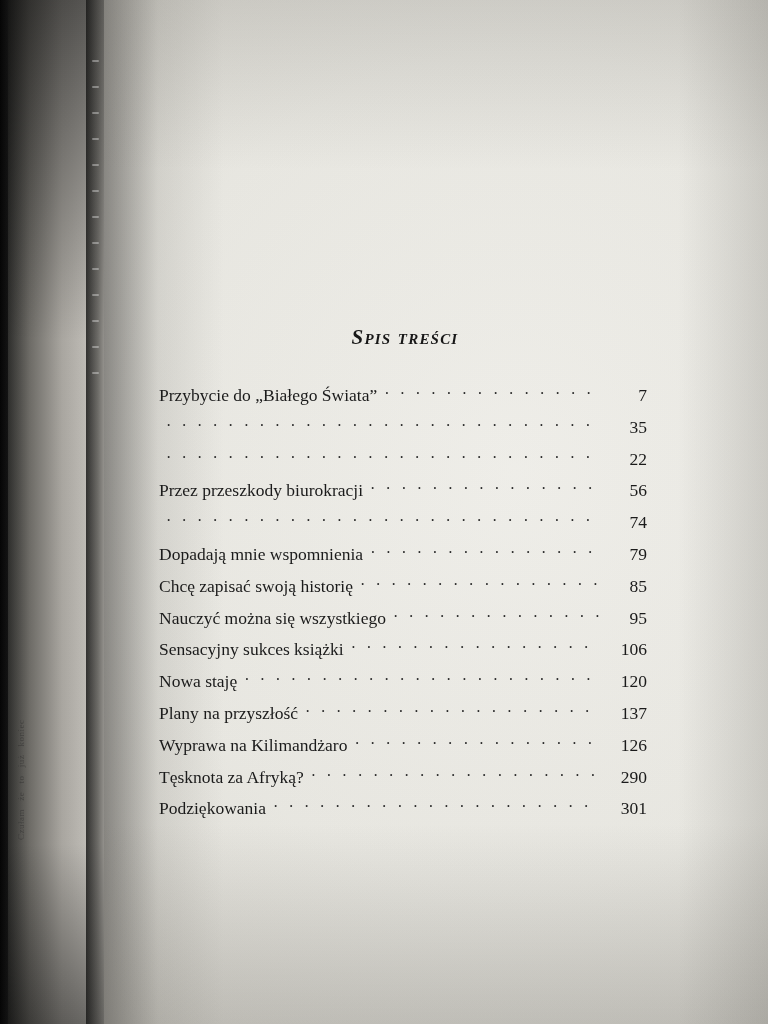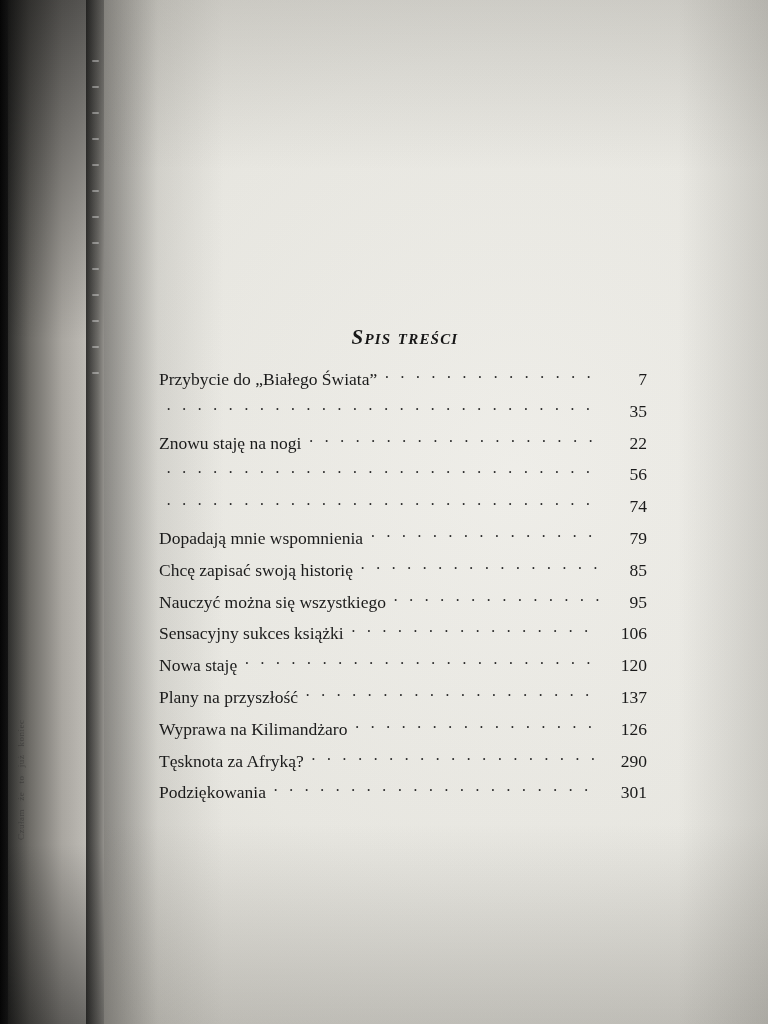--- a/index.html
+++ b/index.html
@@ -133,21 +133,21 @@
     top: 325px;
     width: 520px;
     color: #1b1b1b;
   }
   .toc-title {
     font-variant: small-caps;
     font-style: italic;
     font-size: 21px;
     letter-spacing: 1.2px;
     text-align: center;
-    margin: 0 0 14px 0;
+    margin: 0 0 30px 0;
     padding-left: 10px;
     color: #171717;
     font-family: "Liberation Serif", serif;
   }
   .toc-list {
     list-style: none;
     margin: 13px;
     padding: 0 0 0 6px;
   }
   .toc-row {
@@ -228,25 +228,25 @@
         <li class="toc-row">
           <span class="toc-label">Przybycie do „Białego Świata”</span>
           <span class="toc-dots">· · · · · · · · · · · · · · · · · · · · · · · · · · · · · · · · · · · · · · · · · · · · · · · · · · · · · · · · · ·</span>
           <span class="toc-page">7</span>
         </li>
         <li class="toc-row">
           <span class="toc-dots">· · · · · · · · · · · · · · · · · · · · · · · · · · · · · · · · · · · · · · · · · · · · · · · · · · · · · · · · · ·</span>
           <span class="toc-page">35</span>
         </li>
         <li class="toc-row">
-          <span class="toc-label">Znowu staję na nogi</span>
           <span class="toc-dots">· · · · · · · · · · · · · · · · · · · · · · · · · · · · · · · · · · · · · · · · · · · · · · · · · · · · · · · · · ·</span>
           <span class="toc-page">22</span>
         </li>
         <li class="toc-row">
+          <span class="toc-label">Przez przeszkody biurokracji</span>
           <span class="toc-dots">· · · · · · · · · · · · · · · · · · · · · · · · · · · · · · · · · · · · · · · · · · · · · · · · · · · · · · · · · ·</span>
           <span class="toc-page">56</span>
         </li>
         <li class="toc-row">
           <span class="toc-dots">· · · · · · · · · · · · · · · · · · · · · · · · · · · · · · · · · · · · · · · · · · · · · · · · · · · · · · · · · ·</span>
           <span class="toc-page">74</span>
         </li>
         <li class="toc-row">
           <span class="toc-label">Dopadają mnie wspomnienia</span>
           <span class="toc-dots">· · · · · · · · · · · · · · · · · · · · · · · · · · · · · · · · · · · · · · · · · · · · · · · · · · · · · · · · · ·</span>

